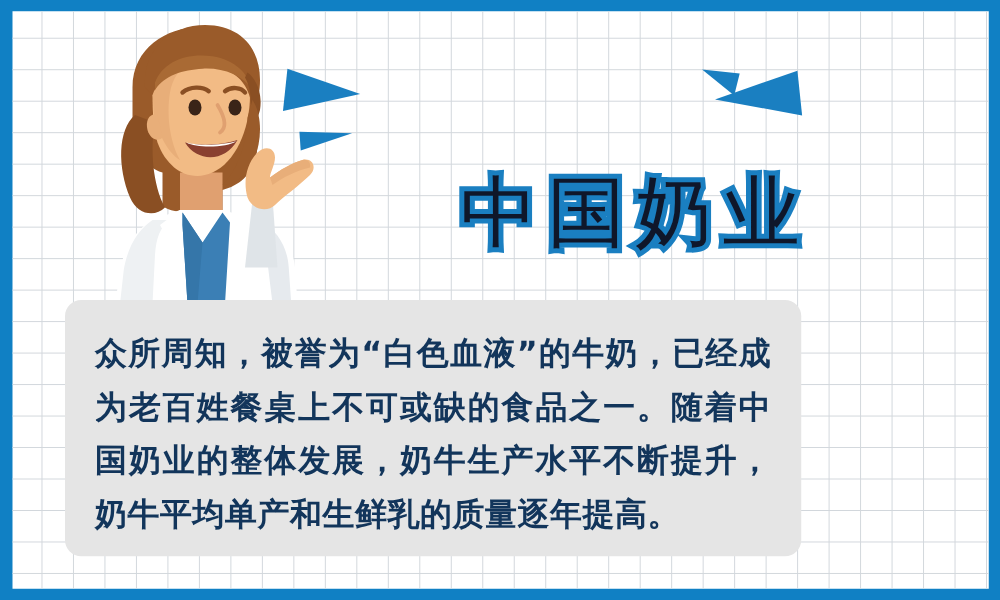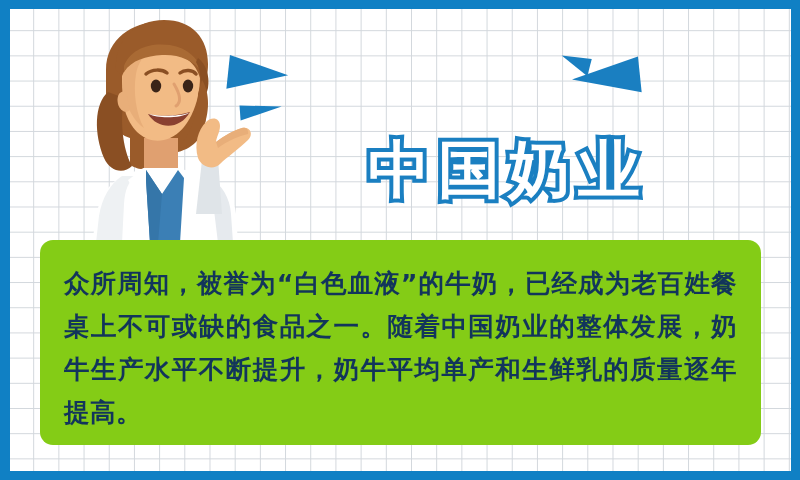--- a/index.html
+++ b/index.html
@@ -31,22 +31,22 @@
     left:60px;top:2px;
     font-size:60px;font-weight:bold;letter-spacing:10px;
     color:#ffffff;
     -webkit-text-stroke:7px #1a7fc1;
     paint-order:stroke fill;
     text-shadow:0 3px 0 rgba(26,127,193,.25);
   }
   #title-line-1 .q{color:#1a7fc1;-webkit-text-stroke:7px #1a7fc1;}
   #title-line-2{
     left:138px;top:90px;
-    font-size:62px;font-weight:bold;letter-spacing:8px;
-    color:#ffffff;
+    font-size:62px;font-weight:normal;letter-spacing:8px;
+    color:#0f172a;
     -webkit-text-stroke:8px #1a7fc1;
     paint-order:stroke fill;
   }
   
   .deco{position:absolute;}
   #deco-left-big{
     left:228px;top:58px;width:0;height:0;
     border-top:14px solid transparent;
     border-bottom:20px solid transparent;
     border-left:60px solid #1a7fc1;
@@ -70,22 +70,22 @@
     left:560px;top:55px;width:0;height:0;
     border-top:4px solid transparent;
     border-bottom:14px solid transparent;
     border-right:30px solid #1a7fc1;
     transform:rotate(14deg);
   }
   
   #character{position:absolute;left:78px;top:18px;width:200px;height:225px;}
   
   #text-panel{
-    position:absolute;left:40px;top:240px;width:721px;height:205px;
-    background:#84cc16;border-radius:13px;
+    position:absolute;left:52px;top:240px;width:589px;height:205px;
+    background:#e5e5e5;border-radius:13px;
     box-sizing:border-box;padding:22px 24px 0 24px;
   }
   #body-text{
     margin:0;color:#12355b;font-size:25.5px;line-height:43px;
     font-weight:bold;letter-spacing:.5px;
     font-family:"DejaVu Sans","Liberation Sans",sans-serif;
     text-align:justify;
   }
 </style>
 </head>

